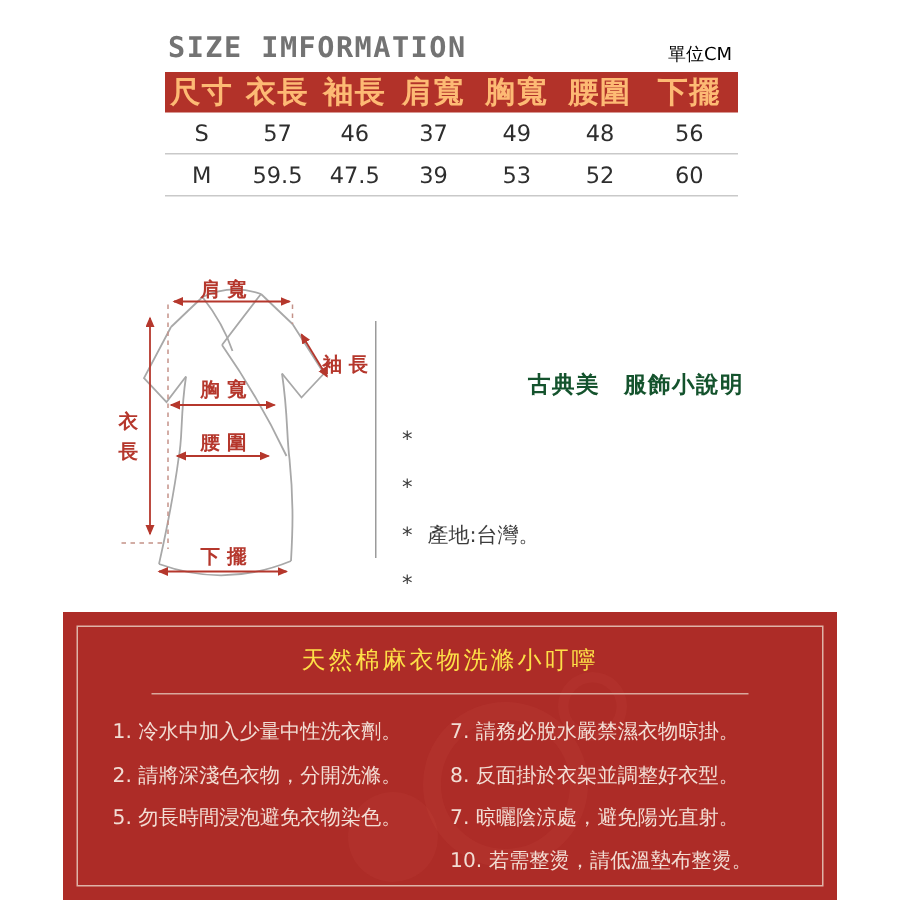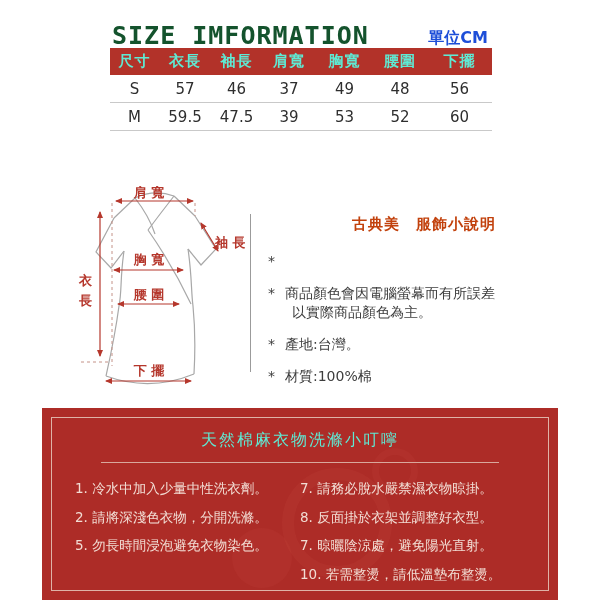--- a/index.html
+++ b/index.html
@@ -6,65 +6,65 @@
   body { background:#ffffff; }
   .canvas {
     position:relative; width:600px; height:600px; background:#ffffff;
     font-family:"DejaVu Sans", sans-serif; overflow:hidden;
   }
 
   
   .size-title {
     position:absolute; left:112px; top:21px;
     font-family:"DejaVu Sans Mono", monospace;
-    font-size:25px; font-weight:bold; letter-spacing:1px; color:#14532d;text-align:right;
+    font-size:19px; font-weight:bold; letter-spacing:1px; color:#737373;text-align:right;
   }
   .unit-label {
     position:absolute; top:28px; right:112px;
-    font-size:16px; font-weight:bold; color:#1d4ed8;
+    font-size:12px; font-weight:normal; color:#000000;
   }
   .size-table { position:absolute; left:110px; top:48px; width:382px; }
   .thead, .trow {
     display:grid;
     grid-template-columns:49px 52px 51px 54px 57px 54px 65px;
     align-items:center; text-align:center;
   }
   .thead {
-    height:27px; background:#b23229; color:#5eead4;
-    font-size:15px; font-weight:bold; letter-spacing:1px;
+    height:27px; background:#b23229; color:#fdba74;
+    font-size:20px; font-weight:bold; letter-spacing:1px;
   }
   .trow {
     height:28px; font-size:15px; color:#2e2e2e;
     border-bottom:1px solid #c9c9c9;
   }
 
   
   .shirt-svg { position:absolute; left:45px; top:186px; }
   .v-divider {
     position:absolute; left:250px; top:214px; width:1px; height:158px;
     background:#9b9b9b;
   }
   .notes-panel { position:absolute; left:268px; top:215px; width:312px; }
   .notes-title {
-    text-align:center; color:#c2410c; font-size:15px; font-weight:bold;
-    letter-spacing:1px; margin-bottom:18px;
+    text-align:center; color:#14532d; font-size:15px; font-weight:bold;
+    letter-spacing:1px; margin-bottom:18px;margin-top:32px;
   }
   .note { display:flex; font-size:14px; color:#3d3d3d; line-height:19px; margin-bottom:13px; }
   .note .star { width:17px; flex:0 0 17px; color:#3d3d3d; }
   .note-lines div { white-space:nowrap; }
   .note-lines .cont { padding-left:7px; }
 
   
   .wash-box {
     position:absolute; left:42px; top:408px; width:516px; height:192px;
     background:#ad2c27; overflow:hidden;
   }
   .wash-frame { position:absolute; inset:9px; border:1px solid #dfb3a7; pointer-events:none; }
   .wash-title {
-    margin-top:22px; text-align:center; color:#5eead4;
+    margin-top:22px; text-align:center; color:#fde047;
     font-size:16px; letter-spacing:2px;
   }
   .wash-hr { width:398px; height:1px; background:#d9a89d; margin:11px auto 0; }
   .wash-cols { display:flex; margin-top:11px; padding:0 33px; position:relative; z-index:2; }
   .wash-col { width:50%; line-height:28.5px; font-size:13.5px; color:#f2ddd4; white-space:nowrap; }
   .deco { position:absolute; border-radius:50%; z-index:1; }
   .deco1 { left:240px; top:60px; width:110px; height:110px; border:12px solid rgba(255,140,120,0.06); }
   .deco2 { left:190px; top:120px; width:60px; height:60px; background:rgba(255,140,120,0.05); }
   .deco3 { left:330px; top:40px; width:46px; height:46px; border:7px solid rgba(255,140,120,0.05); }
 </style>
@@ -157,38 +157,31 @@
 
   <div class="notes-panel">
     <div class="notes-title">古典美　服飾小說明</div>
 
     <div class="note">
       <span class="star">*</span>
     </div>
 
     <div class="note">
       <span class="star">*</span>
-      <div class="note-lines">
-        <div>商品顏色會因電腦螢幕而有所誤差</div>
-        <div class="cont">以實際商品顏色為主。</div>
-      </div>
     </div>
 
     <div class="note">
       <span class="star">*</span>
       <div class="note-lines">
         <div>產地:台灣。</div>
       </div>
     </div>
 
     <div class="note">
       <span class="star">*</span>
-      <div class="note-lines">
-        <div>材質:100%棉</div>
-      </div>
     </div>
   </div>
 
   <div class="wash-box">
     <div class="deco deco1"></div>
     <div class="deco deco2"></div>
     <div class="deco deco3"></div>
     <div class="wash-frame"></div>
     <div class="wash-title">天然棉麻衣物洗滌小叮嚀</div>
     <div class="wash-hr"></div>

